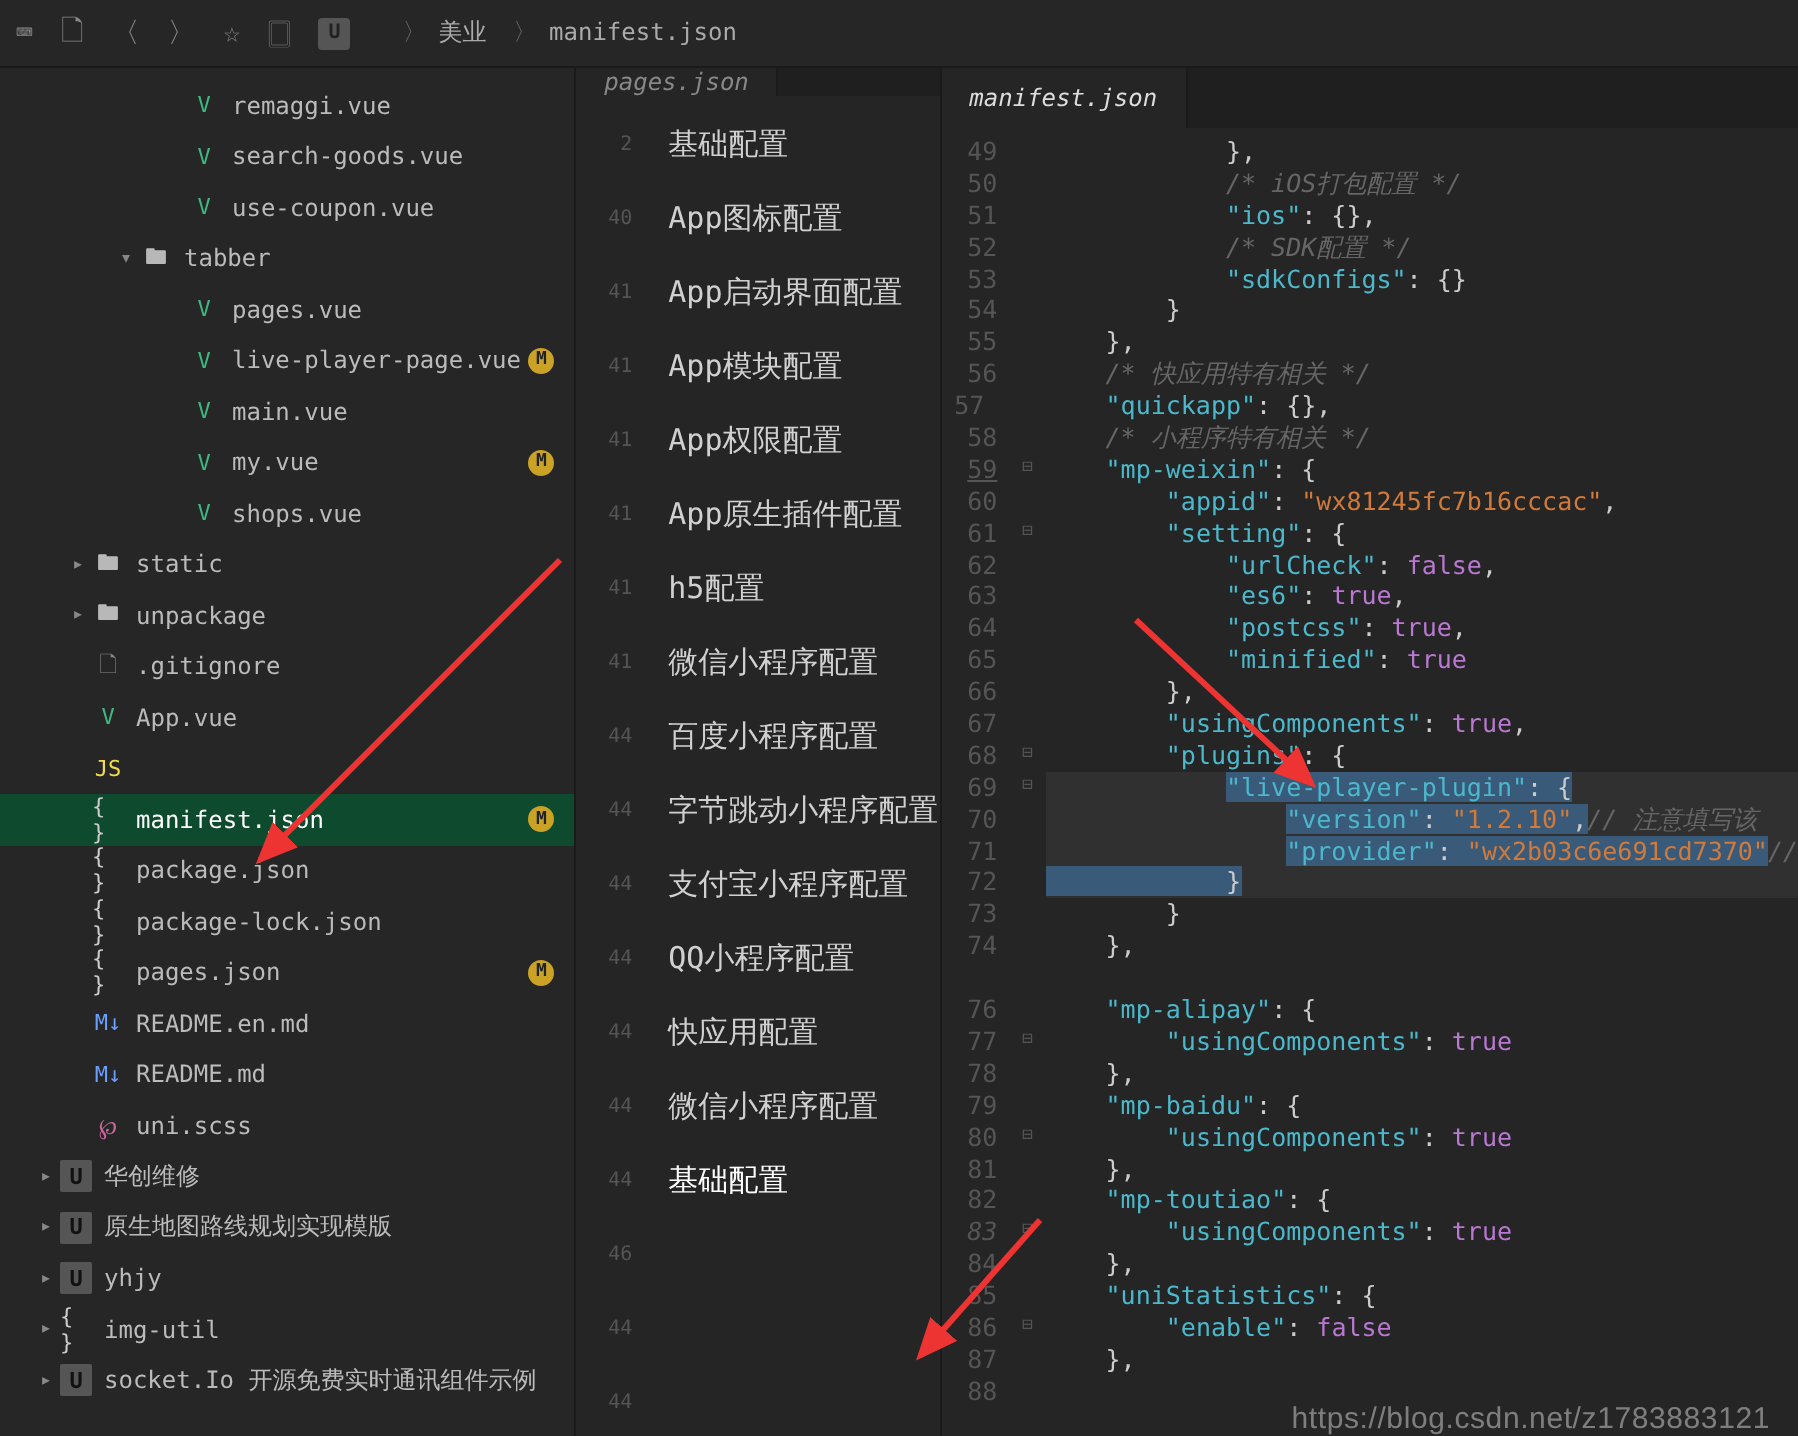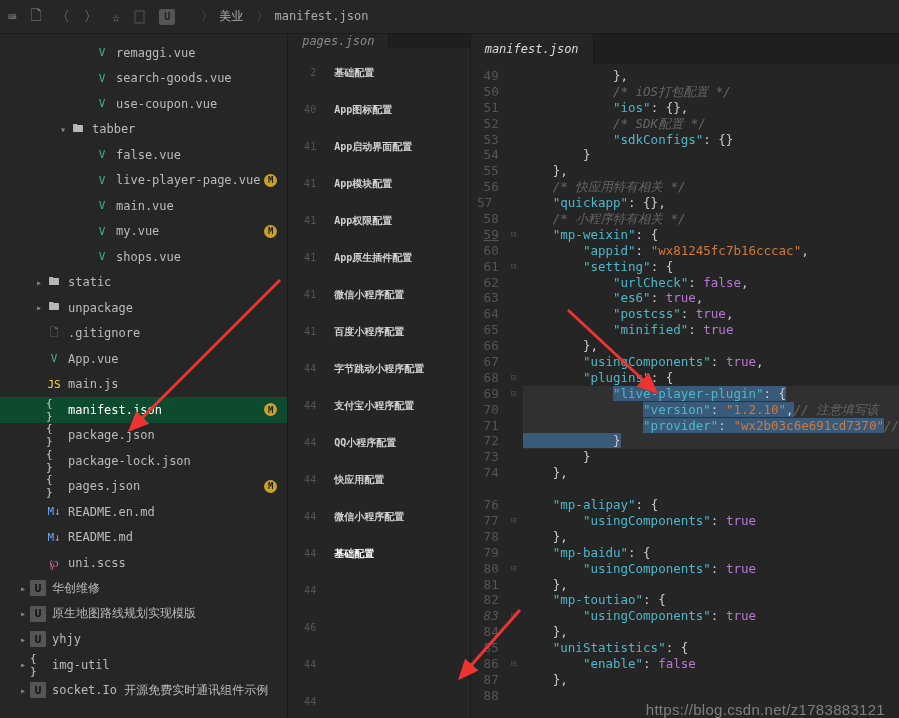--- a/index.html
+++ b/index.html
@@ -19,21 +19,21 @@
 .row.active .label { color:#fff; }
 .row .badge { position:absolute; right:10px; width:13px; height:13px; border-radius:50%; background:#c9a226; color:#222; font-size:9px; display:flex; align-items:center; justify-content:center; font-weight:bold; }
 .pad1{padding-left:16px}.pad2{padding-left:32px}.pad3{padding-left:56px}.pad4{padding-left:80px}
 .vueico{color:#3fb984}.foldico{color:#b8b8b8}.jsonico{color:#ccc}.jsico{color:#f0db4f}.mdico{color:#6aa0ff}.scssico{color:#cc6699}.txtico{color:#888}.uico{background:#555;color:#111;font-size:8px;font-weight:bold;border-radius:1px;width:14px;height:14px}
 .center { width:190px; background:#252525; border-right:1px solid #1a1a1a; display:flex; flex-direction:column; }
 .tabs { height:30px; background:#1f1f1f; display:flex; }
 .tab { padding:0 14px; display:flex; align-items:center; color:#888; font-style:italic; background:#252525; border-right:1px solid #1a1a1a; }
 .gutter1 { width:32px; background:#252525; color:#555; font-size:10px; text-align:right; padding-right:4px; padding-top:6px; line-height:18.7px; font-family:Consolas,monospace; }
 .gutwrap { display:flex; flex:1; }
 .navlist { flex:1; padding-top:6px; }
-.navitem { height:37px; display:flex; align-items:center; padding-left:14px; color:#d0d0d0; font-size:10px; font-weight:bold; cursor:pointer; }
+.navitem { height:37px; display:flex; align-items:center; padding-left:14px; color:#d0d0d0; font-size:15px; font-weight:normal; cursor:pointer; }
 .navitem.active { color:#fff; }
 .editor { flex:1; background:#252525; display:flex; flex-direction:column; }
 .tabs2 { height:30px; background:#1f1f1f; display:flex; }
 .tabs2 .tab.active { background:#252525; color:#ddd; }
 .codewrap { display:flex; flex:1; overflow:hidden; font-family:Consolas,monospace; font-size:12.5px; line-height:15.9px; }
 .gut { width:34px; color:#555; text-align:right; padding-right:6px; padding-top:4px; }
 .fold { width:18px; color:#555; padding-top:4px; }
 .fold div{height:15.9px;font-size:9px;text-align:center;}
 .code { flex:1; padding-top:4px; white-space:pre; color:#ccc; position:relative; }
 .code div { height:15.9px; }
@@ -78,21 +78,21 @@
         <span class="label">use-coupon.vue</span>
       </div>
       <div class="row pad3">
         <span class="chev">▾</span>
         <span class="fico foldico">🖿</span>
         <span class="label">tabber</span>
       </div>
       <div class="row pad4">
         <span class="chev"></span>
         <span class="fico vueico">V</span>
-        <span class="label">false.vue</span>
+        <span class="label">pages.vue</span>
       </div>
       <div class="row pad4">
         <span class="chev"></span>
         <span class="fico vueico">V</span>
         <span class="label">live-player-page.vue</span>
         <span class="badge">M</span>
       </div>
       <div class="row pad4">
         <span class="chev"></span>
         <span class="fico vueico">V</span>
@@ -125,21 +125,20 @@
         <span class="label">.gitignore</span>
       </div>
       <div class="row pad2">
         <span class="chev"></span>
         <span class="fico vueico">V</span>
         <span class="label">App.vue</span>
       </div>
       <div class="row pad2">
         <span class="chev"></span>
         <span class="fico jsico">JS</span>
-        <span class="label">main.js</span>
       </div>
       <div class="row pad2 active">
         <span class="chev"></span>
         <span class="fico jsonico">{ }</span>
         <span class="label">manifest.json</span>
         <span class="badge">M</span>
       </div>
       <div class="row pad2">
         <span class="chev"></span>
         <span class="fico jsonico">{ }</span>
@@ -223,20 +222,21 @@
           <div style="height: 37px; line-height: 37px;">44</div>
           <div style="height: 37px; line-height: 37px;">44</div>
         </div>
       <div class="navlist" id="navlist">
           <div class="navitem">基础配置</div>
           <div class="navitem">App图标配置</div>
           <div class="navitem">App启动界面配置</div>
           <div class="navitem">App模块配置</div>
           <div class="navitem">App权限配置</div>
           <div class="navitem">App原生插件配置</div>
+          <div class="navitem">h5配置</div>
           <div class="navitem">微信小程序配置</div>
           <div class="navitem">百度小程序配置</div>
           <div class="navitem">字节跳动小程序配置</div>
           <div class="navitem">支付宝小程序配置</div>
           <div class="navitem">QQ小程序配置</div>
           <div class="navitem">快应用配置</div>
           <div class="navitem">微信小程序配置</div>
           <div class="navitem active">基础配置</div>
         </div>
     </div>

